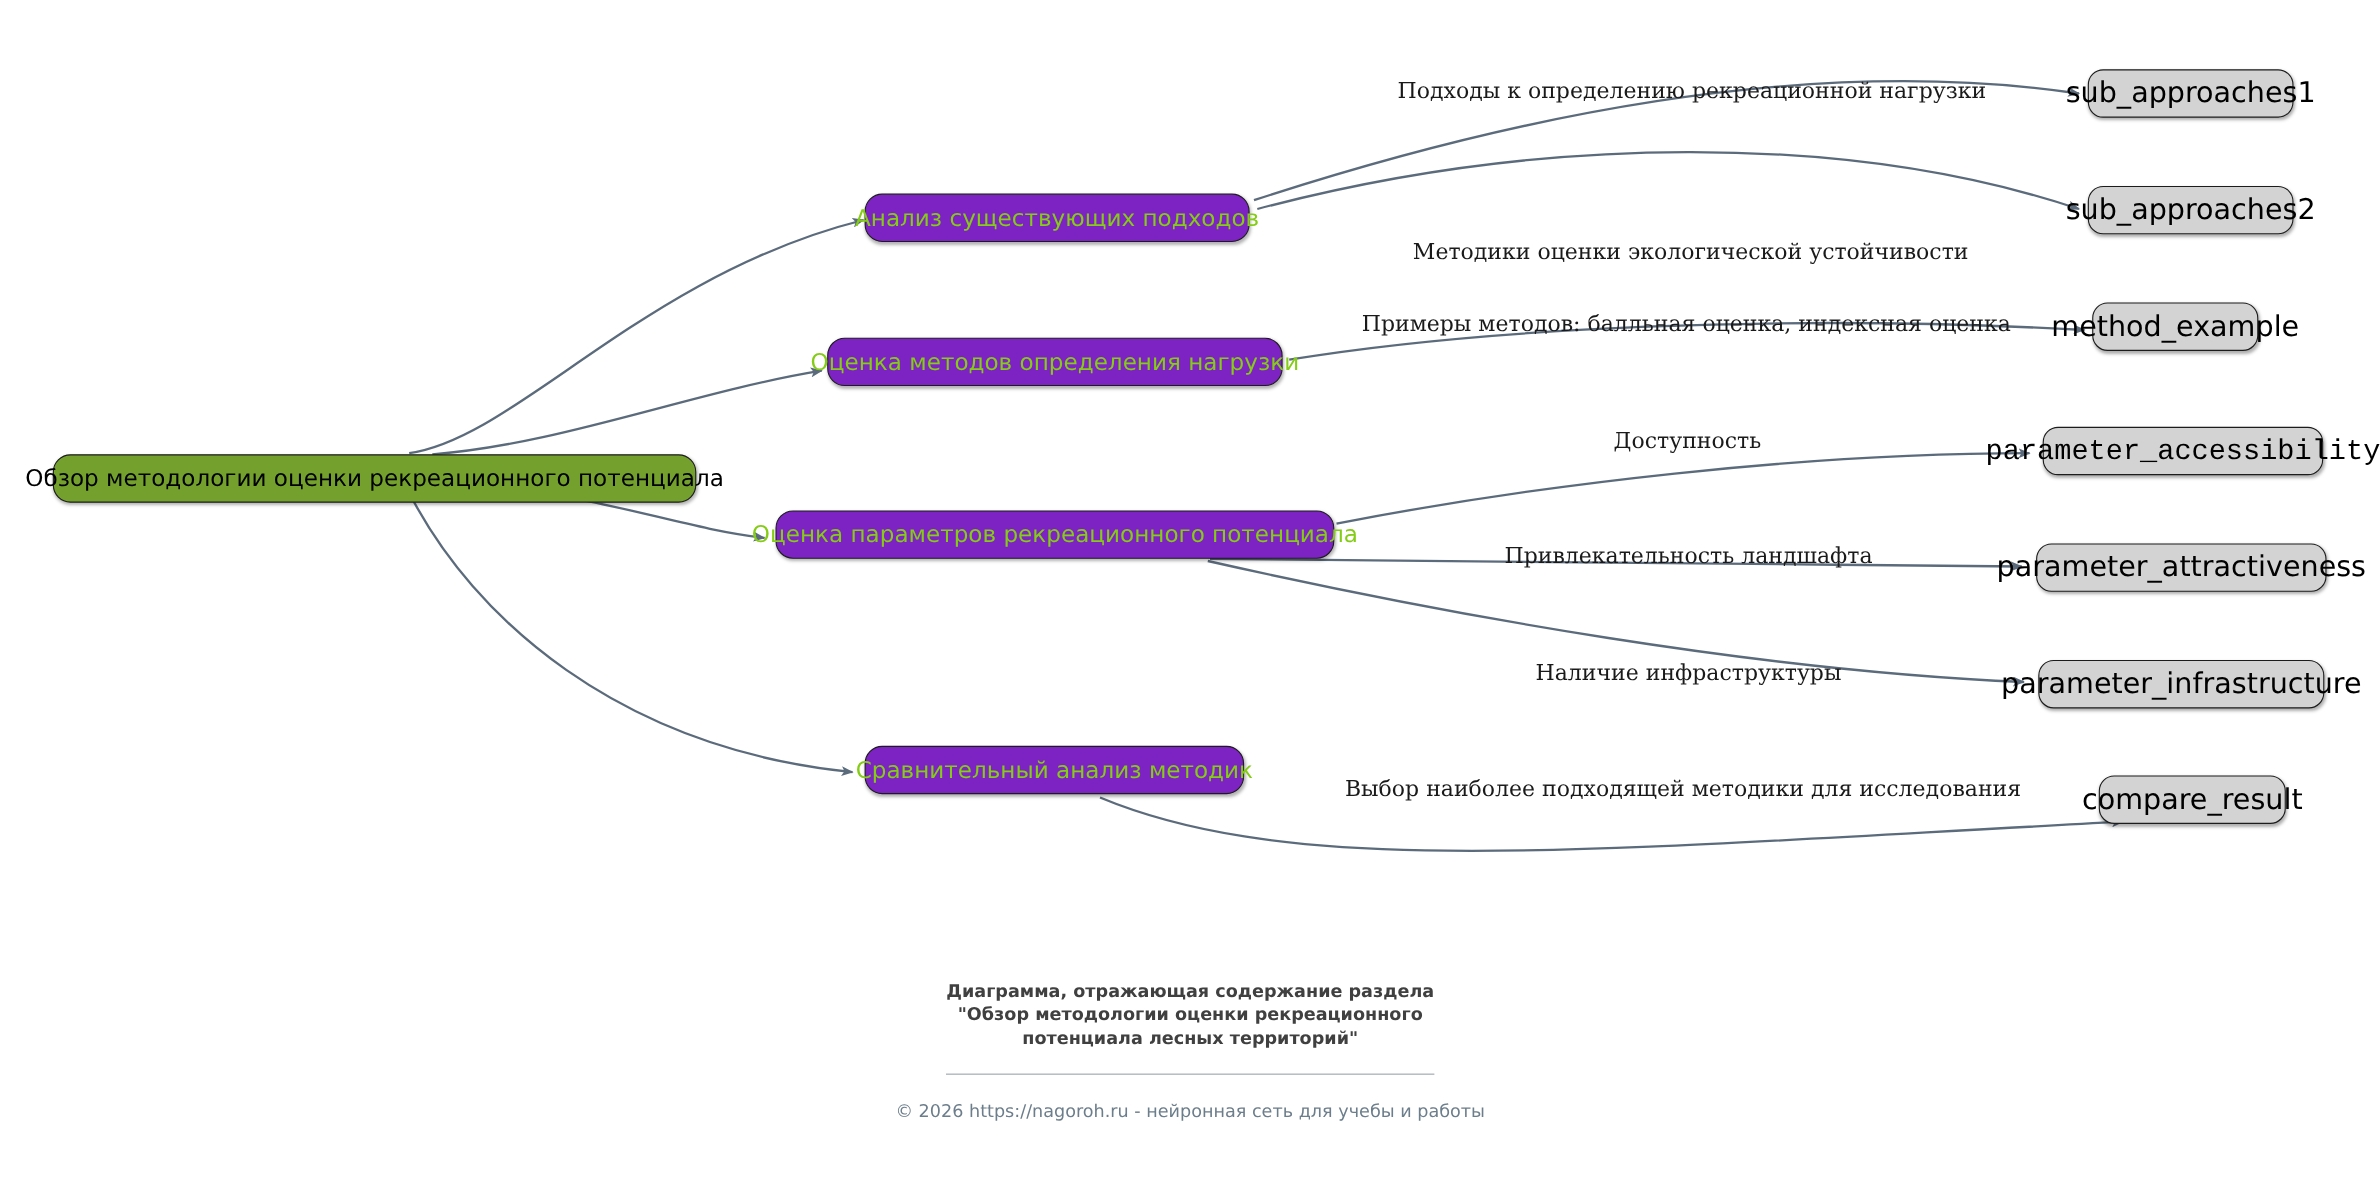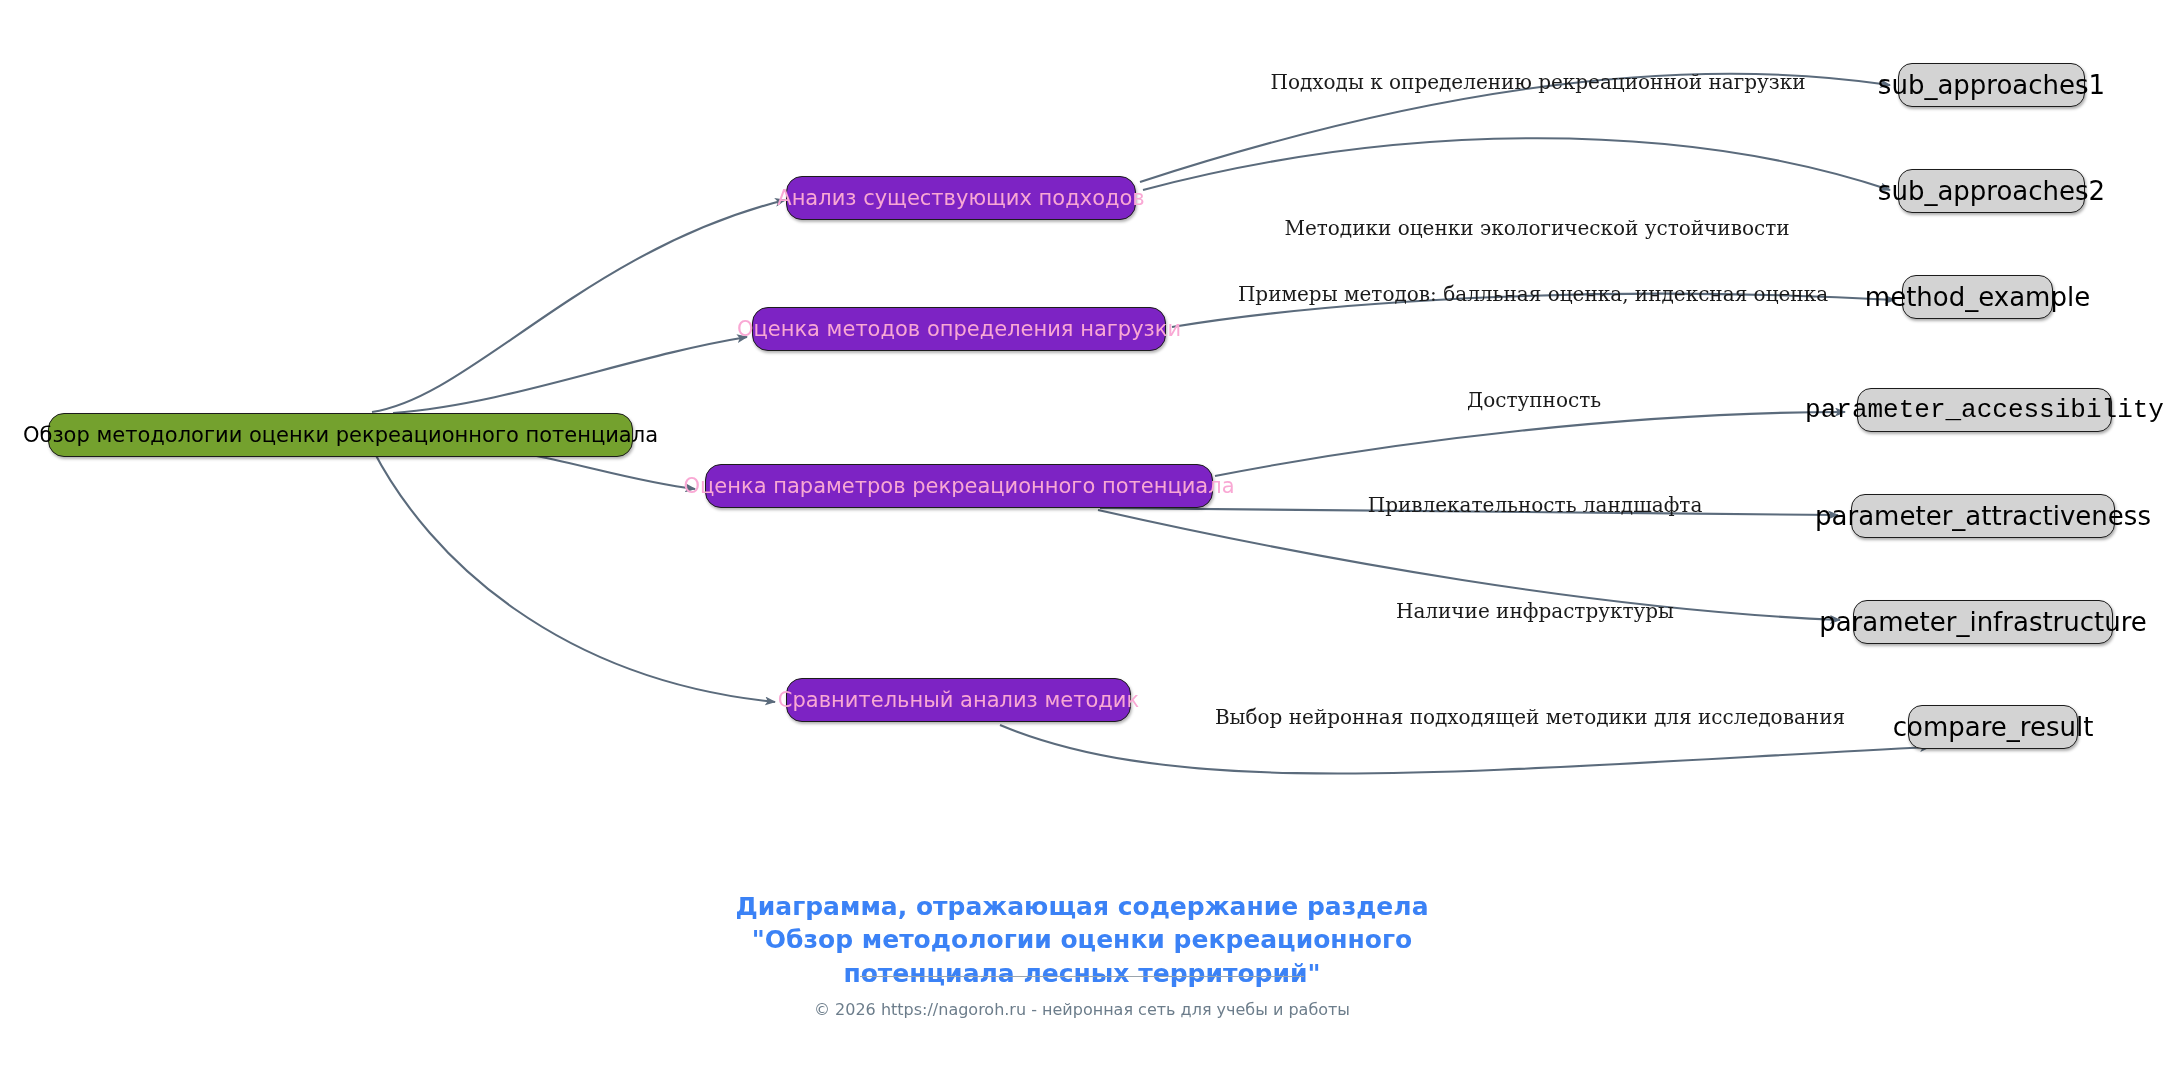--- a/index.html
+++ b/index.html
@@ -48,21 +48,21 @@
   .node-root {
     background: #74a12e;
     color: #000000;
     font-size: 21px;
     height: 44px;
     box-shadow: 1px 2px 3px rgba(0,0,0,0.30);
   }
 
   .node-branch {
     background: #7d23c4;
-    color: #f9a8d4;
+    color: #84cc16;
     font-size: 21px;
     height: 44px;
     box-shadow: 1px 2px 3px rgba(0,0,0,0.30);
   }
 
   .node-leaf {
     background: #d3d3d3;
     color: #000000;
     font-size: 26px;
     height: 44px;
@@ -85,23 +85,23 @@
     transform: translateX(-50%);
     line-height: 1;
   }
 
   .footer-caption {
     position: absolute;
     left: 50%;
     transform: translateX(-50%);
     top: 890px;
     text-align: center;
-    color: #3b82f6;
-    font-family: "DejaVu Sans", sans-serif;
-    font-size: 25px;
+    color: #404040;
+    font-family: "DejaVu Sans", sans-serif;
+    font-size: 16px;
     font-weight: bold;
     line-height: 1.33;
     white-space: pre-line;
   }
 
   .footer-rule {
     position: absolute;
     left: 50%;
     transform: translateX(-50%);
     top: 976px;
@@ -212,21 +212,21 @@
   <div class="edge-label" style="left:1537px; top:178px;margin-top:40px;">Методики оценки экологической устойчивости</div>
 
   <div class="edge-label" style="left:1533px; top:284px;">Примеры методов: балльная оценка, индексная оценка</div>
 
   <div class="edge-label" style="left:1534px; top:390px;">Доступность</div>
 
   <div class="edge-label" style="left:1535px; top:495px;">Привлекательность ландшафта</div>
 
   <div class="edge-label" style="left:1535px; top:601px;">Наличие инфраструктуры</div>
 
-  <div class="edge-label" style="left:1530px; top:707px;">Выбор нейронная подходящей методики для исследования</div>
+  <div class="edge-label" style="left:1530px; top:707px;">Выбор наиболее подходящей методики для исследования</div>
 
   <div class="footer-caption">Диаграмма, отражающая содержание раздела
 "Обзор методологии оценки рекреационного
 потенциала лесных территорий"</div>
 
   <div class="footer-rule"></div>
 
   <div class="footer-credit">© 2026 https://nagoroh.ru - нейронная сеть для учебы и работы</div>
 
 </div>

